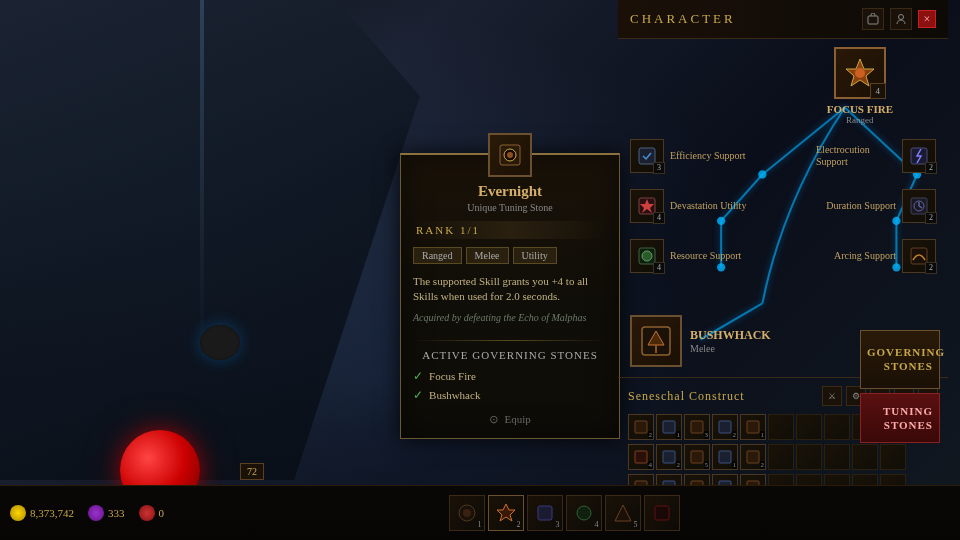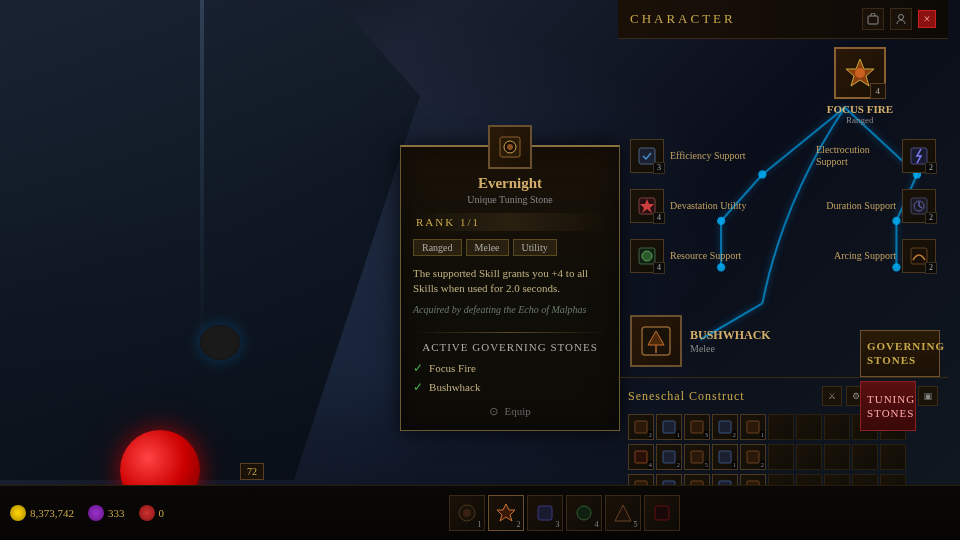--- a/index.html
+++ b/index.html
@@ -68,21 +68,21 @@
       bottom: 30px; left: 120px;
       width: 80px; height: 80px;
       border-radius: 50%;
       background: radial-gradient(circle at 35% 35%, #ff4444, #cc0000 50%, #660000 100%);
       box-shadow: 0 0 20px rgba(200,0,0,0.6), 0 0 40px rgba(150,0,0,0.3);
     }
 
     
     .tooltip-panel {
       position: absolute;
-      left: 400px; top: 145px;
+      left: 400px; top: 153px;
       width: 220px;
       background: linear-gradient(180deg, #1a1208 0%, #100e08 50%, #0e0c07 100%);
       border: 1px solid #6b5a30;
       border-top: 2px solid #8b7040;
       box-shadow: 0 0 20px rgba(0,0,0,0.8), inset 0 0 30px rgba(0,0,0,0.5);
     }
 
     .tooltip-icon-top {
       position: absolute;
       top: -22px; left: 50%;
@@ -386,42 +386,42 @@
       position: absolute;
       bottom: 0; right: 0;
       font-size: 7px;
       color: #888;
       background: rgba(0,0,0,0.7);
       padding: 0 1px;
     }
 
     .gov-btn {
       width: 80px;
-      padding: 8px 6px;
+      padding: 14px 6px;
       background: linear-gradient(180deg, #2a1a08, #1a1005);
       border: 1px solid #6b5030;
       color: #c8a84a;
       font-size: 11px;
-      text-align: left;
+      text-align: right;
       font-weight: bold;
       letter-spacing: 1px;
       cursor: pointer;
       margin-bottom: 4px;
       line-height: 1.3;
     }
 
     .tun-btn {
-      width: 56px;
+      width: 80px;
       padding: 10px 6px;
       background: linear-gradient(180deg, #5a1010, #3a0808);
       border: 1px solid #8b2020;
       color: #ffaaaa;
       font-size: 11px;
-      text-align: left;
-      font-weight: normal;
+      text-align: right;
+      font-weight: bold;
       letter-spacing: 1px;
       cursor: pointer;
       line-height: 1.3;
     }
 
     
     .bottom-bar {
       position: absolute;
       bottom: 0; left: 0; right: 0;
       height: 55px;

